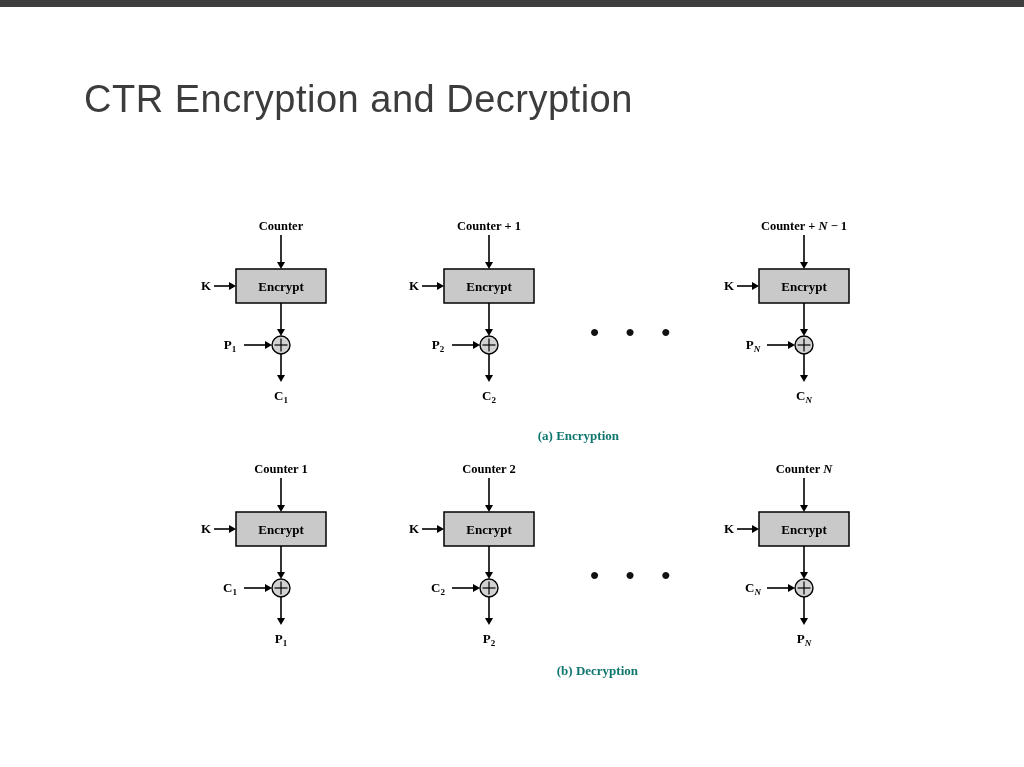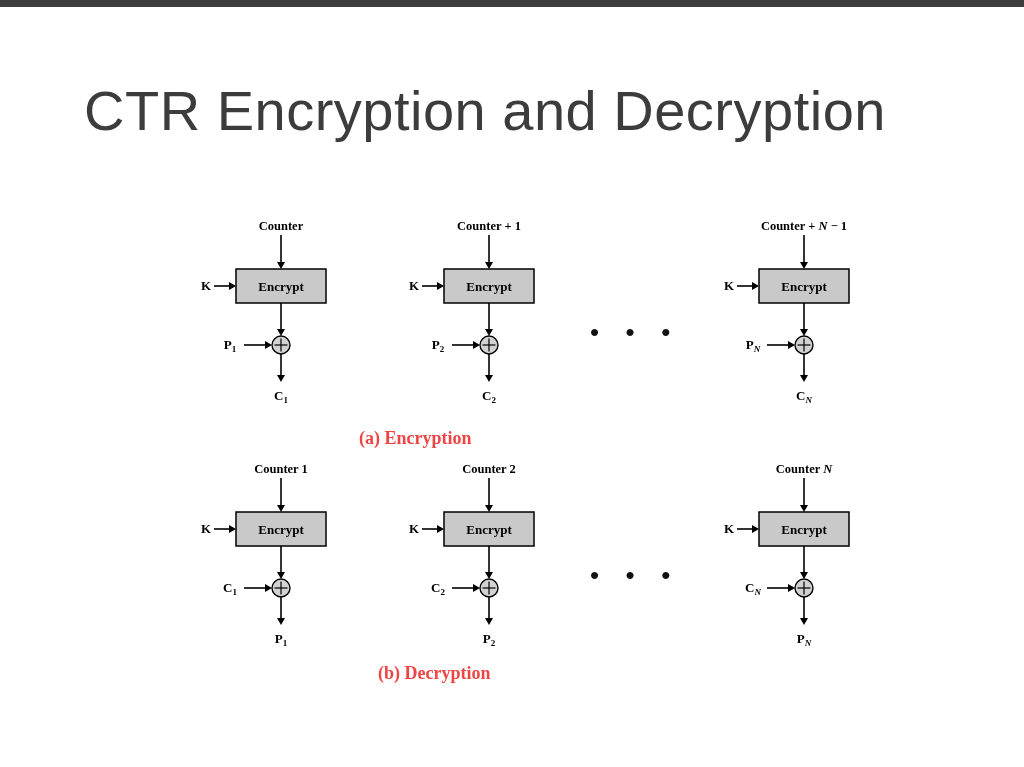--- a/index.html
+++ b/index.html
@@ -10,21 +10,21 @@
     font-family: "Liberation Sans", sans-serif;
     overflow: hidden;
   }
   .top-bar {
     position: absolute; top: 0; left: 0;
     width: 100%; height: 7px;
     background: var(--top-bar, #3e3e3e);
   }
   .title {
     position: absolute; left: 84px; top: 78px;
-    font-size: 56px; font-weight: 400;
+    font-size: 38px; font-weight: 400;
     color: var(--title-color, #3c3c3c);
     letter-spacing: 0.5px;
     white-space: nowrap;
   }
   .diagram {
     position: absolute; top: 0; left: 0;
     width: 1024px; height: 767px;
   }
   .unit { position: absolute; width: 190px; height: 200px; }
   .unit .ln { stroke: #000; stroke-width: 1.6; }
@@ -40,23 +40,23 @@
   .dots {
     position: absolute;
     font-family: "Liberation Serif", serif;
     font-weight: bold; font-size: 26px; color: #111;
     letter-spacing: 6px; word-spacing: 8px;
     white-space: nowrap;
   }
   .dots-a { left: 590px; top: 318px; }
   .dots-b { left: 590px; top: 561px; }
   .caption {
-    position: absolute; width: 260px; text-align: left;
+    position: absolute; width: 260px; text-align: right;
     font-family: "Liberation Serif", serif;
-    font-weight: bold; font-size: 18px; color: #ef4444;
+    font-weight: bold; font-size: 13px; color: #0f766e;
   }
   .caption-a { left: 359px; top: 428px; }
   .caption-b { left: 378px; top: 663px; }
 </style>
 </head>
 <body>
 
 <div class="top-bar"></div>
 
 <h1 class="title">CTR Encryption and Decryption</h1>

